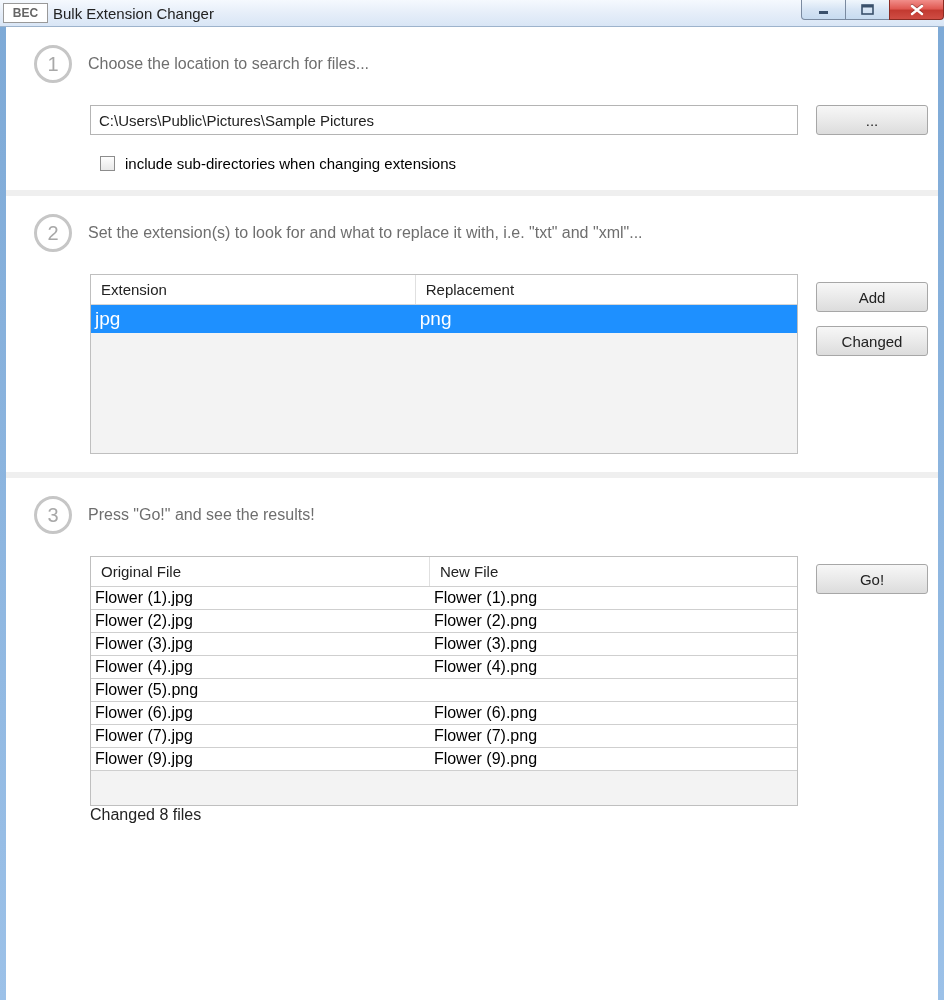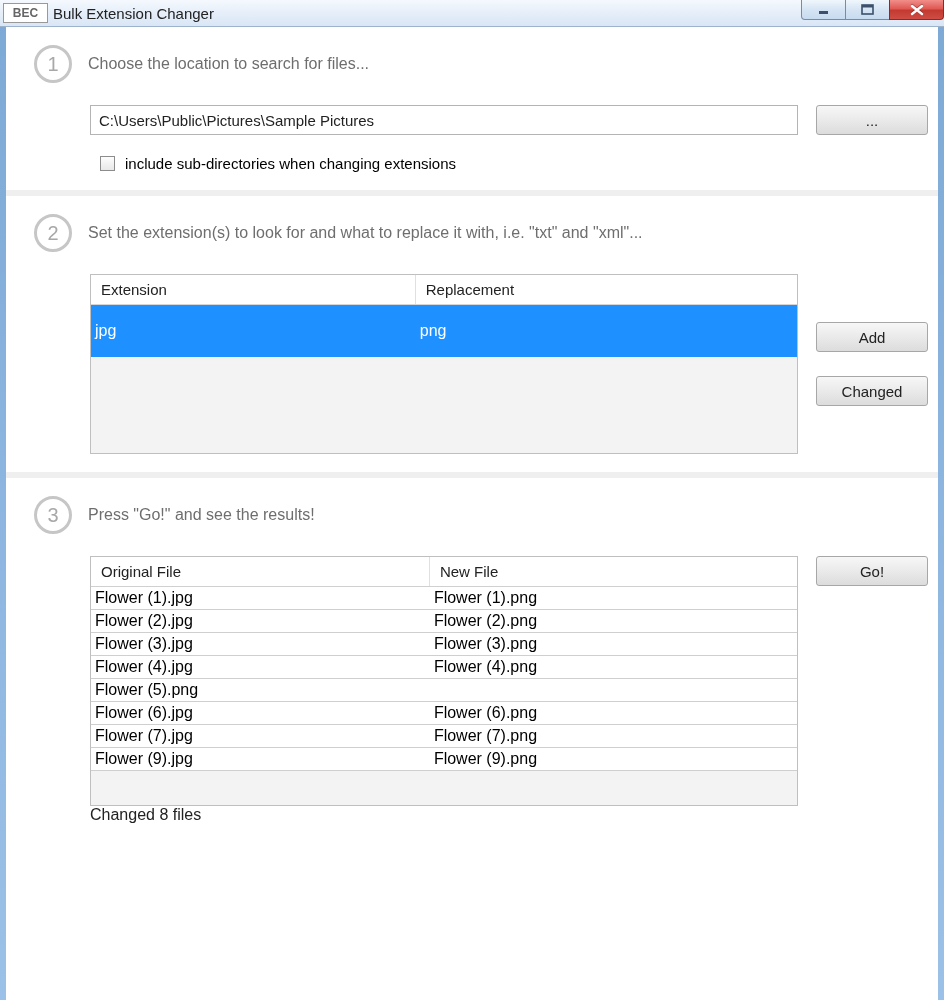--- a/index.html
+++ b/index.html
@@ -97,38 +97,38 @@
     cursor: default;
   }
   .checkbox-row {
     margin-top: 20px; display: flex; align-items: center; gap: 10px;
     padding-left: 10px;
   }
   .chk {
     width: 15px; height: 15px; border: 1px solid #8c8c8c;
     background: linear-gradient(to bottom,#fdfdfd,#e8e8e8);
   }
-  .ext-area { display: flex; gap: 18px; align-items: center; }
+  .ext-area { display: flex; gap: 18px; align-items: flex-start; }
   .ext-table {
     flex: 1; border: 1px solid #bfbfbf; background: #f3f3f3;
     height: 180px;
   }
   .ext-head { display: flex; background: #fff; border-bottom: 1px solid #d6d6d6; }
   .ext-head > div {
     padding: 6px 10px; font-size: 15px; color: #222;
     border-right: 1px solid #e0e0e0;
   }
   .ext-head > div:last-child { border-right: none; }
   .col-ext { width: 46%; }
   .col-rep { flex: 1; }
   .ext-row {
     display: flex; background: #1e90ff; color: #fff;
   }
-  .ext-row > div { padding: 17px 4px; font-size: 16px; }
-  .btn-col { display: flex; flex-direction: column; gap: 24px; }
+  .ext-row > div { padding: 3px 4px; font-size: 19px; }
+  .btn-col { display: flex; flex-direction: column; gap: 14px; margin-top: 8px; }
   .res-area { display: flex; gap: 18px; align-items: flex-start; }
   .res-table {
     flex: 1; border: 1px solid #bfbfbf; background: #f3f3f3;
     display: flex; flex-direction: column;
   }
   .res-head { display: flex; background: #fff; border-bottom: 1px solid #d0d0d0; }
   .res-head > div {
     padding: 6px 10px; font-size: 15px; color: #222;
     border-right: 1px solid #e0e0e0;
   }

